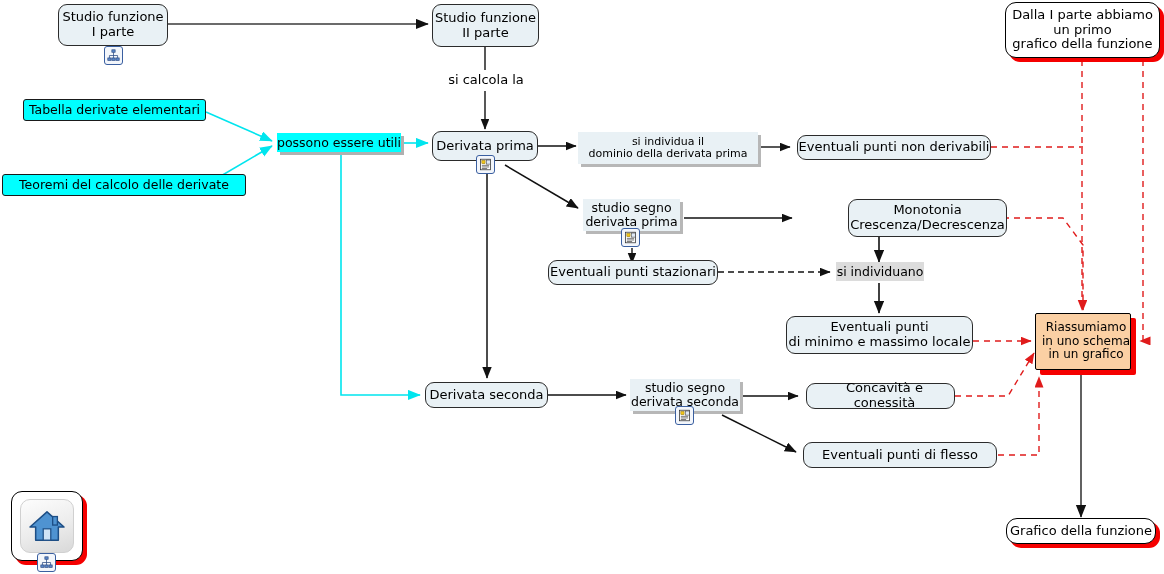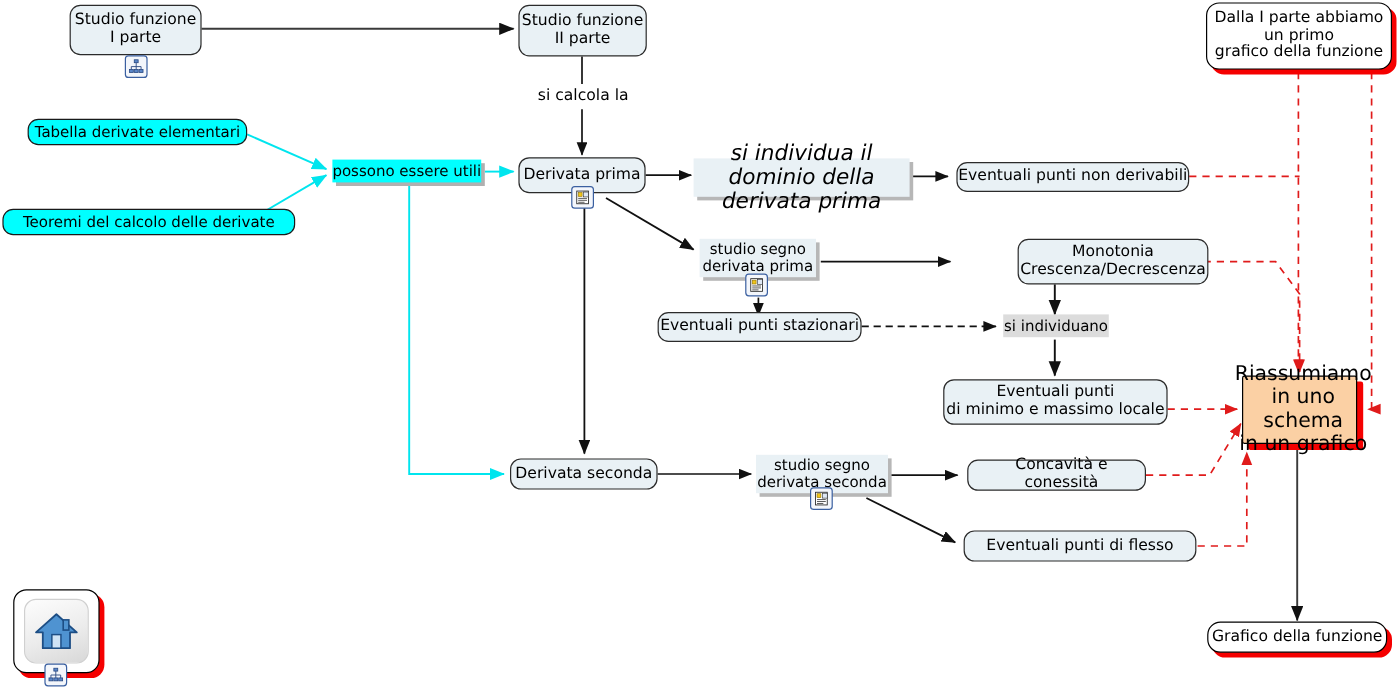--- a/index.html
+++ b/index.html
@@ -39,21 +39,21 @@
     background: #e9f1f5;
     border: 1px solid #2b2b2b;
     border-radius: 9px;
     font-size: 13px;
     box-shadow: 0 0 0 0 transparent;
   }
   
   .n-cyan {
     background: #00ffff;
     border: 1px solid #1a1a1a;
-    border-radius: 9px;
+    border-radius: 3px;
     font-size: 13px;
   }
   
   .n-label {
     background: #e9f1f5;
     border: none;
     font-size: 13px;
     box-shadow: 3px 3px 0 0 #b7b7b7;
   }
   .n-label-cyan {
@@ -237,21 +237,21 @@
   <div class="node n-std" style="left:432px; top:131px; width:106px; height:30px;">Derivata prima</div>
   <div class="badge" style="left:476px; top:155px;">
     <svg width="13" height="13" viewBox="0 0 16 16" aria-hidden="true">
       <rect x="2" y="1.5" width="12" height="13" fill="#ffffff" stroke="#2a2a2a" stroke-width="0.9"></rect>
       <rect x="3.5" y="3" width="4" height="4" fill="#f0c419" stroke="#8a6d00" stroke-width="0.6"></rect>
       <path d="M3.5,9 L12.5,9 M3.5,11 L12.5,11 M3.5,13 L10,13" stroke="#2a2a2a" stroke-width="0.8"></path>
       <rect x="9" y="2.5" width="5" height="5" fill="#dfe8f5" stroke="#2a2a2a" stroke-width="0.6"></rect>
     </svg>
   </div>
 
-  <div class="node n-label" style="left:578px; top:132px; width:180px; height:32px; font-size:18px;font-style:italic;">si individua il
+  <div class="node n-label" style="left:578px; top:132px; width:180px; height:32px; font-size:11px;">si individua il
 dominio della derivata prima</div>
 
   <div class="node n-std" style="left:797px; top:135px; width:194px; height:25px;">Eventuali punti non derivabili</div>
 
   <div class="node n-label" style="left:583px; top:199px; width:97px; height:32px; font-size:12.5px;">studio segno
 derivata prima</div>
   <div class="badge" style="left:621px; top:228px;">
     <svg width="13" height="13" viewBox="0 0 16 16" aria-hidden="true">
       <rect x="2" y="1.5" width="12" height="13" fill="#ffffff" stroke="#2a2a2a" stroke-width="0.9"></rect>
       <rect x="3.5" y="3" width="4" height="4" fill="#f0c419" stroke="#8a6d00" stroke-width="0.6"></rect>
@@ -263,21 +263,21 @@
   <div class="node n-std" style="left:848px; top:199px; width:159px; height:38px;">Monotonia
 Crescenza/Decrescenza</div>
 
   <div class="node n-std" style="left:548px; top:260px; width:170px; height:25px;">Eventuali punti stazionari</div>
 
   <div class="node n-label-gray" style="left:836px; top:262px; width:88px; height:19px; font-size:12.5px;">si individuano</div>
 
   <div class="node n-std" style="left:786px; top:316px; width:187px; height:38px;">Eventuali punti
 di minimo e massimo locale</div>
 
-  <div class="node n-orange" style="left:1035px; top:313px; width:96px; height:57px; font-size:17px;padding-left:6px;">Riassumiamo
+  <div class="node n-orange" style="left:1035px; top:313px; width:96px; height:57px; font-size:12px;padding-left:6px;">Riassumiamo
 in uno schema
 in un grafico</div>
 
   <div class="node n-std" style="left:425px; top:382px; width:123px; height:26px;">Derivata seconda</div>
 
   <div class="node n-label" style="left:630px; top:379px; width:110px; height:32px; font-size:12.5px;">studio segno
 derivata seconda</div>
   <div class="badge" style="left:675px; top:406px;">
     <svg width="13" height="13" viewBox="0 0 16 16" aria-hidden="true">
       <rect x="2" y="1.5" width="12" height="13" fill="#ffffff" stroke="#2a2a2a" stroke-width="0.9"></rect>

